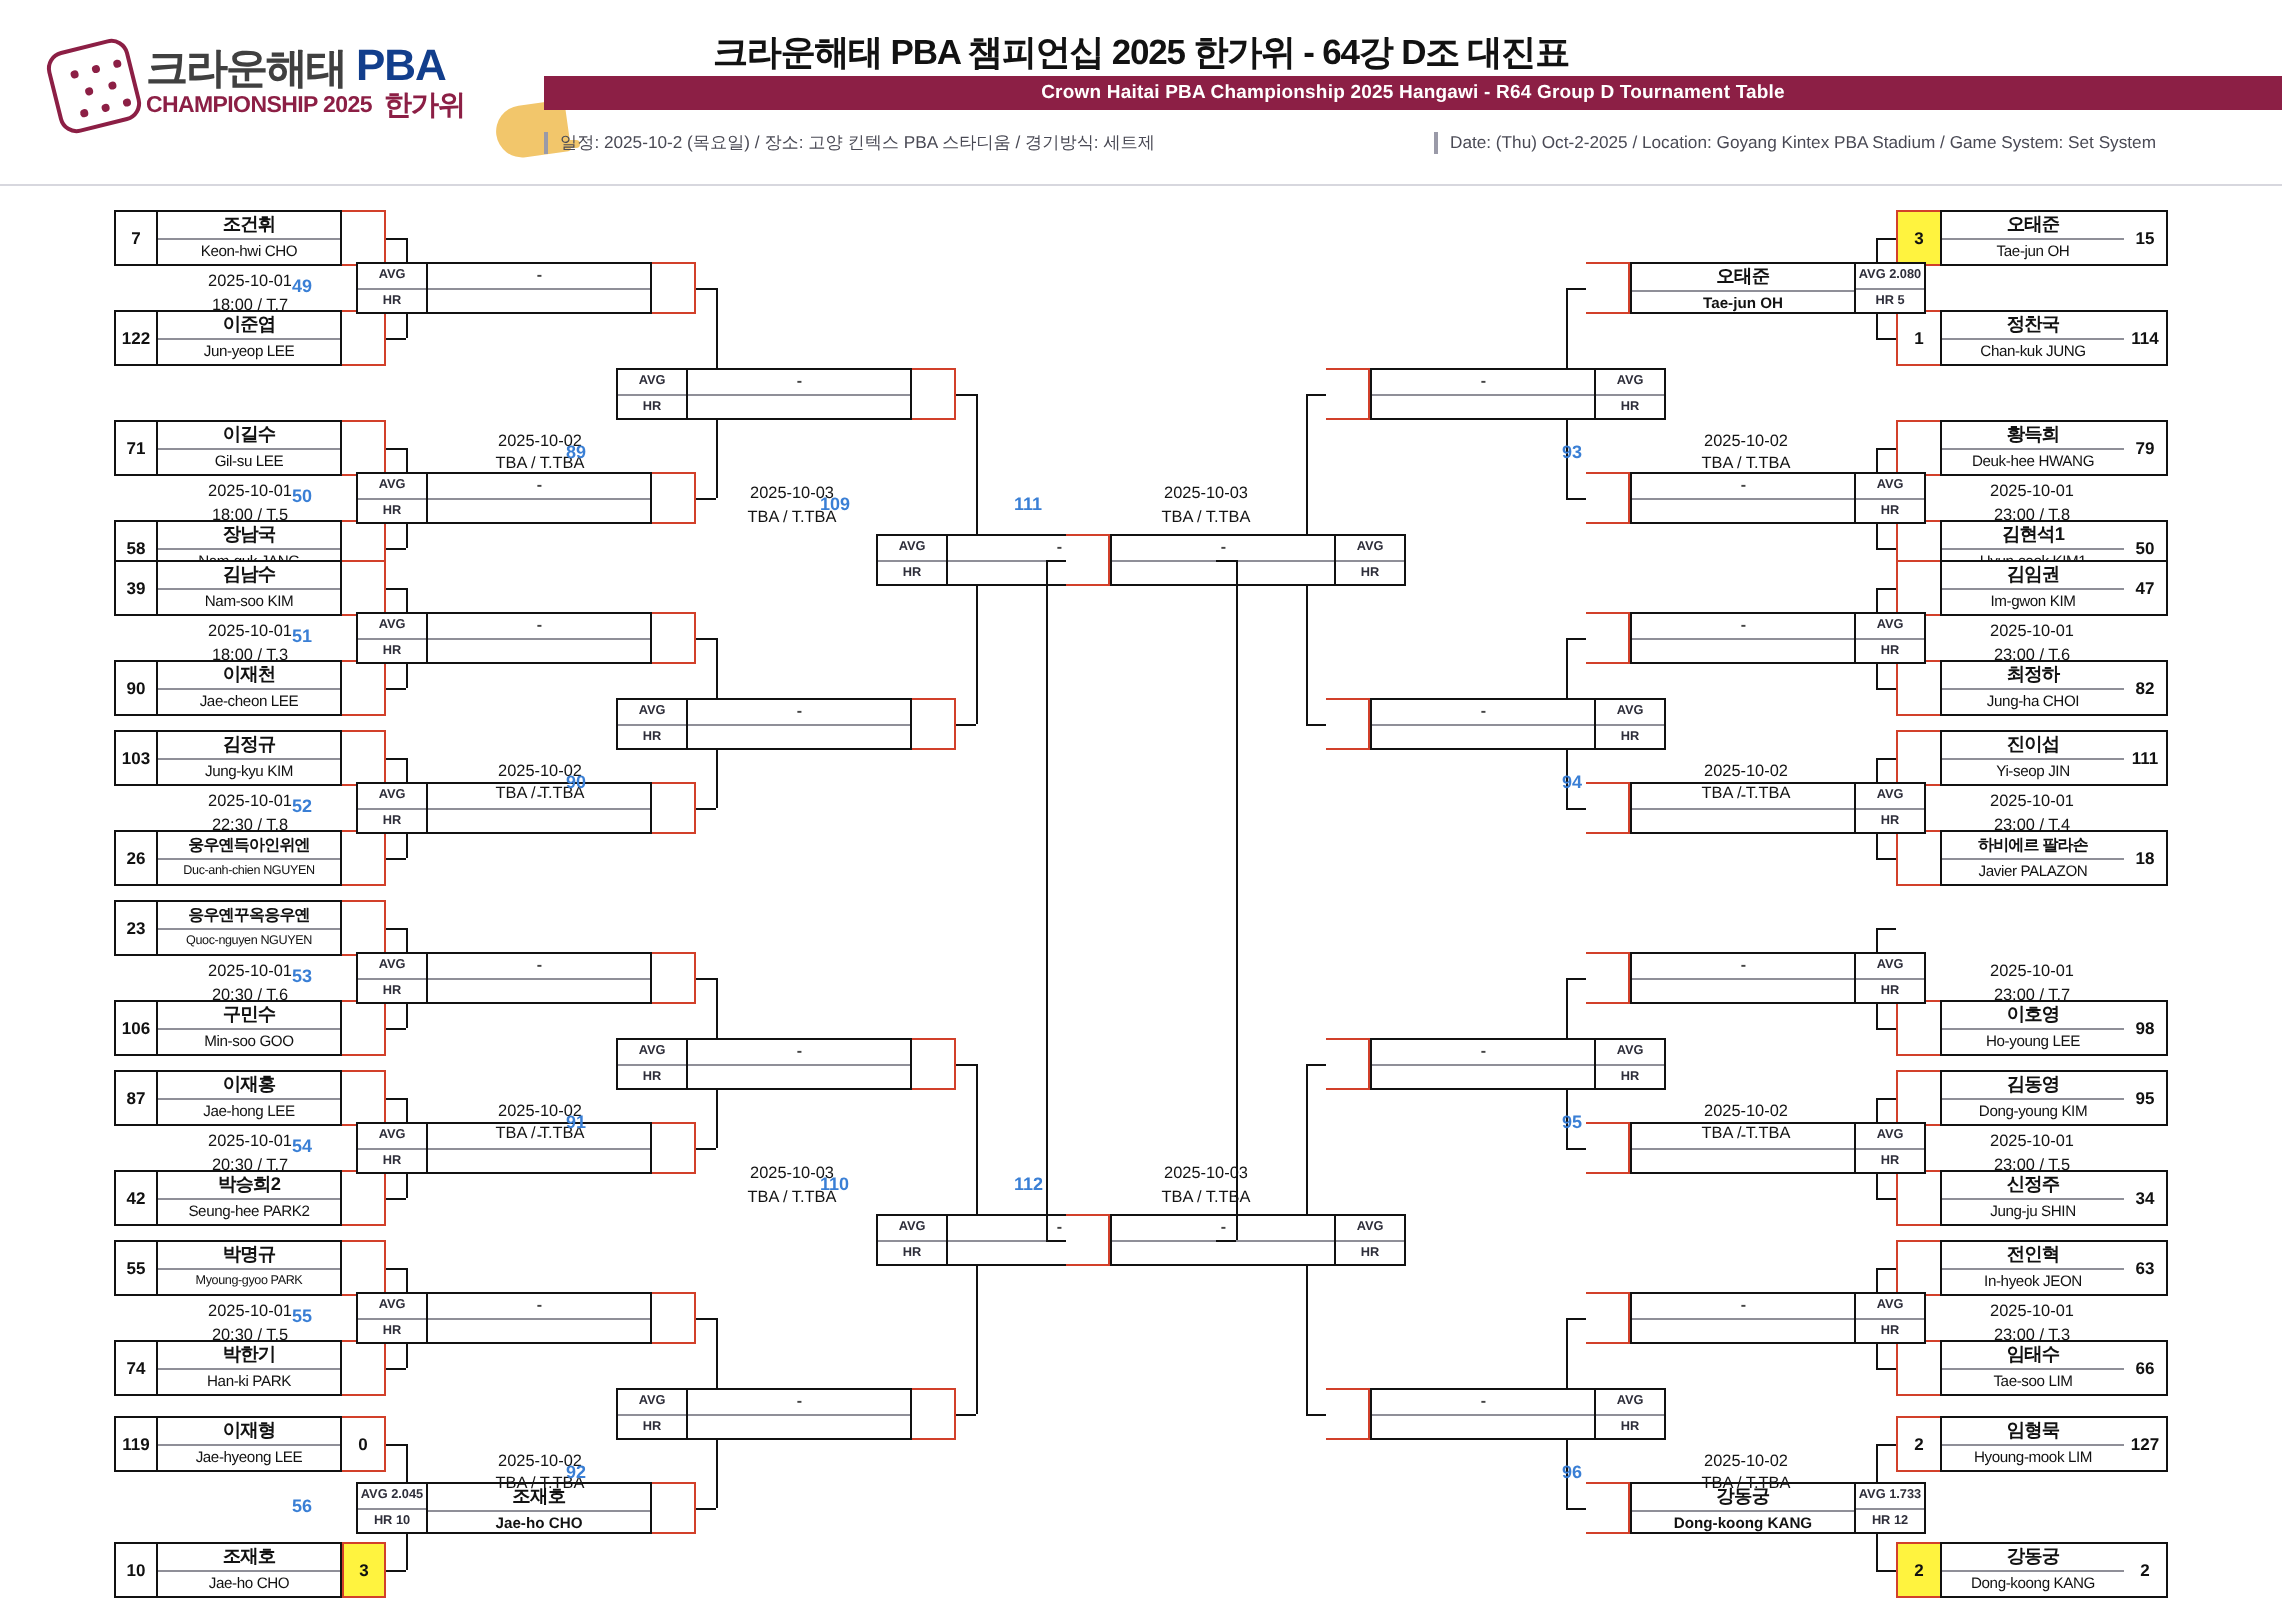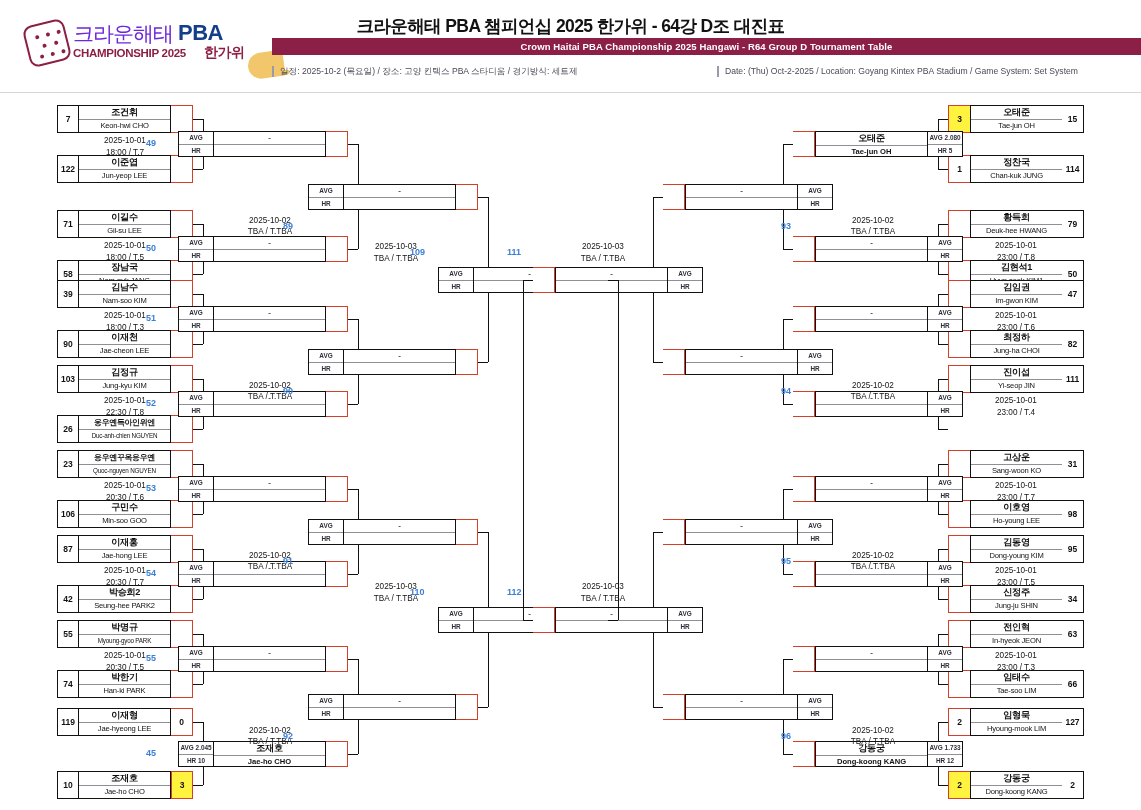--- a/index.html
+++ b/index.html
@@ -18,34 +18,34 @@
   .logo-die {
     position:absolute; left:0; top:6px; width:42px; height:42px;
     border:2.5px solid #8c1f45; border-radius:9px;
     transform:rotate(-14deg); background:#fff;
   }
   .logo-die i {
     position:absolute; width:4px; height:4px; background:#8c1f45; border-radius:50%;
   }
   .logo-ko {
     position:absolute; left:47px; top:4px;
-    font-size:21px; font-weight:normal; color:#6d28d9; letter-spacing:-1px;
+    font-size:21px; font-weight:bold; color:#404040; letter-spacing:-1px;
     white-space:nowrap;
   }
   .logo-pba {
     position:absolute; left:152px; top:4px;
     font-size:22px; font-weight:bold; color:#123e8c; letter-spacing:-.5px;
   }
   .logo-sub {
     position:absolute; left:47px; top:31px;
     font-size:11.5px; font-weight:bold; color:#8c1f45; letter-spacing:-.3px;
     white-space:nowrap;
   }
   .logo-han {
-    position:absolute; left:178px; top:28px;
+    position:absolute; left:166px; top:28px;
     font-size:14px; font-weight:bold; color:#8c1f45; letter-spacing:-.5px;
   }
   .logo-fan {
     position:absolute; left:222px; top:36px; width:36px; height:26px;
     background:#f2c66b; border-radius:18px 2px 2px 18px;
     transform:rotate(-8deg);
   }
   .logo-fan2 {
     position:absolute; left:248px; top:54px; width:16px; height:4px;
     background:#f2c66b; border-radius:2px;
@@ -375,21 +375,21 @@
       <div class="namebox">
         <div class="nm-ko">조재호</div>
         <div class="nm-en">Jae-ho CHO</div>
       </div>
       <div class="score win">3</div>
     </div>
     <div class="ln h" style="left: 193px; top: 629px; width: 10px; height: 1px;"></div>
     <div class="ln h" style="left: 193px; top: 692px; width: 10px; height: 1px;"></div>
     <div class="ln v" style="left: 203px; top: 629px; width: 1px; height: 63px;"></div>
     <div class="ln h" style="left: 203px; top: 660.5px; width: 8px; height: 1px;"></div>
-    <div class="mno" style="left: 146px; top: 654.5px;">45</div>
+    <div class="mno" style="left: 146px; top: 654.5px;">56</div>
     <div class="reslot" style="left: 178px; top: 38px;">
       <div class="res-stat">
         <div class="st-a">AVG</div>
         <div class="st-b">HR</div>
       </div>
       <div class="res-body">
         <div class="rb-top">-</div>
         <div class="rb-bot"></div>
       </div>
       <div class="res-end"></div>
@@ -663,37 +663,37 @@
     </div>
     <div class="mno" style="left: 912px; top: 220px;">59</div>
     <div class="slot right" style="left: 948px; top: 272px;">
       <div class="score" style="border-left: 1px solid rgb(210, 64, 42); border-right: none;"></div>
       <div class="namebox">
         <div class="nm-ko">진이섭</div>
         <div class="nm-en">Yi-seop JIN</div>
       </div>
       <div class="seed" style="border-top: 1px solid rgb(17, 17, 17); border-right: 1px solid rgb(17, 17, 17); border-bottom: 1px solid rgb(17, 17, 17); border-left: none; border-image: initial;">111</div>
     </div>
+    <div class="slot right" style="left: 948px; top: 322px;">
+      <div class="score" style="border-left: 1px solid rgb(210, 64, 42); border-right: none;"></div>
+      <div class="namebox">
+        <div class="nm-ko" style="font-size: 8px;">하비에르 팔라손</div>
+        <div class="nm-en">Javier PALAZON</div>
+      </div>
+      <div class="seed" style="border-top: 1px solid rgb(17, 17, 17); border-right: 1px solid rgb(17, 17, 17); border-bottom: 1px solid rgb(17, 17, 17); border-left: none; border-image: initial;">18</div>
+    </div>
     <div class="ln h" style="left: 938px; top: 286px; width: 10px; height: 1px;"></div>
     <div class="ln h" style="left: 938px; top: 336px; width: 10px; height: 1px;"></div>
     <div class="ln v" style="left: 938px; top: 286px; width: 1px; height: 50px;"></div>
     <div class="ln h" style="left: 930px; top: 311px; width: 8px; height: 1px;"></div>
     <div class="meta" style="left: 956px; top: 302px; width: 120px;">
       <div>2025-10-01</div>
       <div>23:00 / T.4</div>
     </div>
     <div class="mno" style="left: 912px; top: 305px;">60</div>
-    <div class="slot right" style="left: 948px; top: 357px;">
-      <div class="score" style="border-left: 1px solid rgb(210, 64, 42); border-right: none;"></div>
-      <div class="namebox">
-        <div class="nm-ko">고상운</div>
-        <div class="nm-en">Sang-woon KO</div>
-      </div>
-      <div class="seed" style="border-top: 1px solid rgb(17, 17, 17); border-right: 1px solid rgb(17, 17, 17); border-bottom: 1px solid rgb(17, 17, 17); border-left: none; border-image: initial;">31</div>
-    </div>
     <div class="slot right" style="left: 948px; top: 407px;">
       <div class="score" style="border-left: 1px solid rgb(210, 64, 42); border-right: none;"></div>
       <div class="namebox">
         <div class="nm-ko">이호영</div>
         <div class="nm-en">Ho-young LEE</div>
       </div>
       <div class="seed" style="border-top: 1px solid rgb(17, 17, 17); border-right: 1px solid rgb(17, 17, 17); border-bottom: 1px solid rgb(17, 17, 17); border-left: none; border-image: initial; text-align: center;">98</div>
     </div>
     <div class="ln h" style="left: 938px; top: 371px; width: 10px; height: 1px;"></div>
     <div class="ln h" style="left: 938px; top: 421px; width: 10px; height: 1px;"></div>

